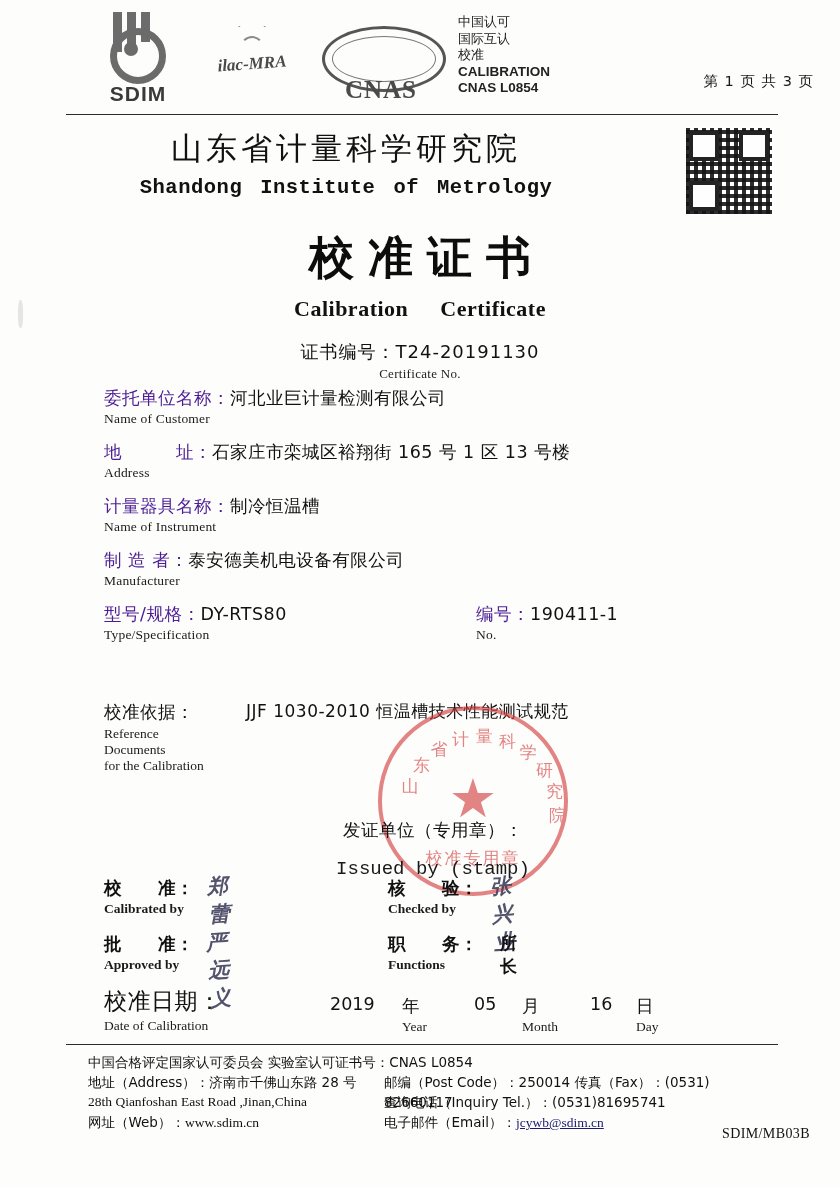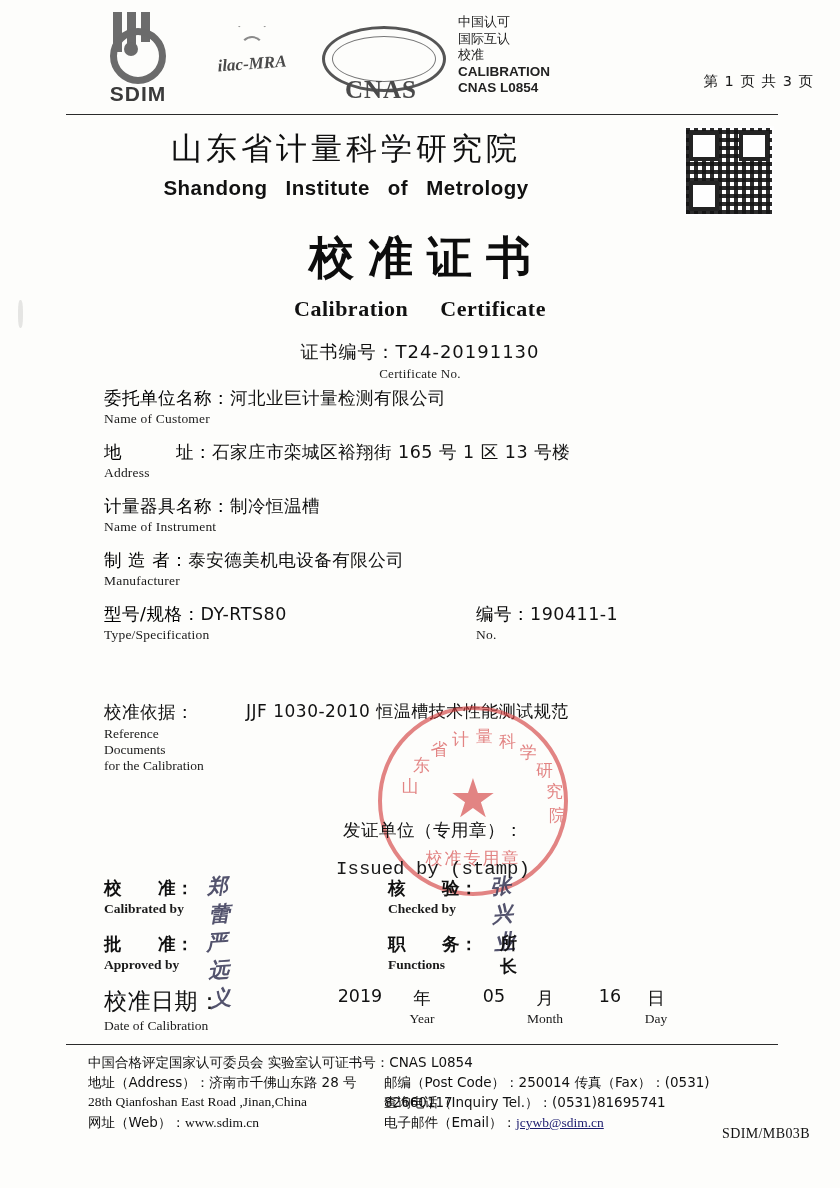--- a/index.html
+++ b/index.html
@@ -209,21 +209,21 @@
     text-align: center;
   }
   .inst-cn {
     font-family: "DejaVu Serif", serif;
     font-size: 31px;
     letter-spacing: 4px;
     color: #111;
     font-weight: normal;
   }
   .inst-en {
-    font-family: Liberation Sans, sans-serif;
+    font-family: Liberation Mono, monospace;
     font-weight: bold;
     font-size: 20.5px;
     letter-spacing: 0.5px;
     color: #111;
     margin-top: 6px;
   }
   .inst-en span { margin: 0 9px; }
 
   .qr {
     position: absolute;
@@ -315,21 +315,21 @@
     left: 104px;
     width: 636px;
   }
   .frow {
     position: relative;
     margin-bottom: 13px;
   }
   .flabel-cn {
     font-family: "DejaVu Sans", sans-serif;
     font-size: 17.5px;
-    color: #000000;
+    color: #4c1d95;
     letter-spacing: 0.5px;
     display: inline-block;
   }
   .flabel-en {
     font-family: "Liberation Serif", serif;
     font-size: 13.5px;
     color: #1a1a1a;
     letter-spacing: 0.2px;
     margin-top: 1px;
   }
@@ -518,22 +518,21 @@
     letter-spacing: 0.5px;
   }
   .daterow .lab-en {
     font-family: "Liberation Serif", serif;
     font-size: 13.5px;
     color: #1a1a1a;
     margin-top: 1px;
   }
   .dpart {
     position: absolute;
-    top: 0;
-    text-align: center;
+    top: 8px;
   }
   .dnum {
     font-family: "DejaVu Sans", sans-serif;
     font-size: 17.5px;
     color: #111;
   }
   .dunit-cn {
     font-family: "DejaVu Sans", sans-serif;
     font-size: 17.5px;
     color: #111;

